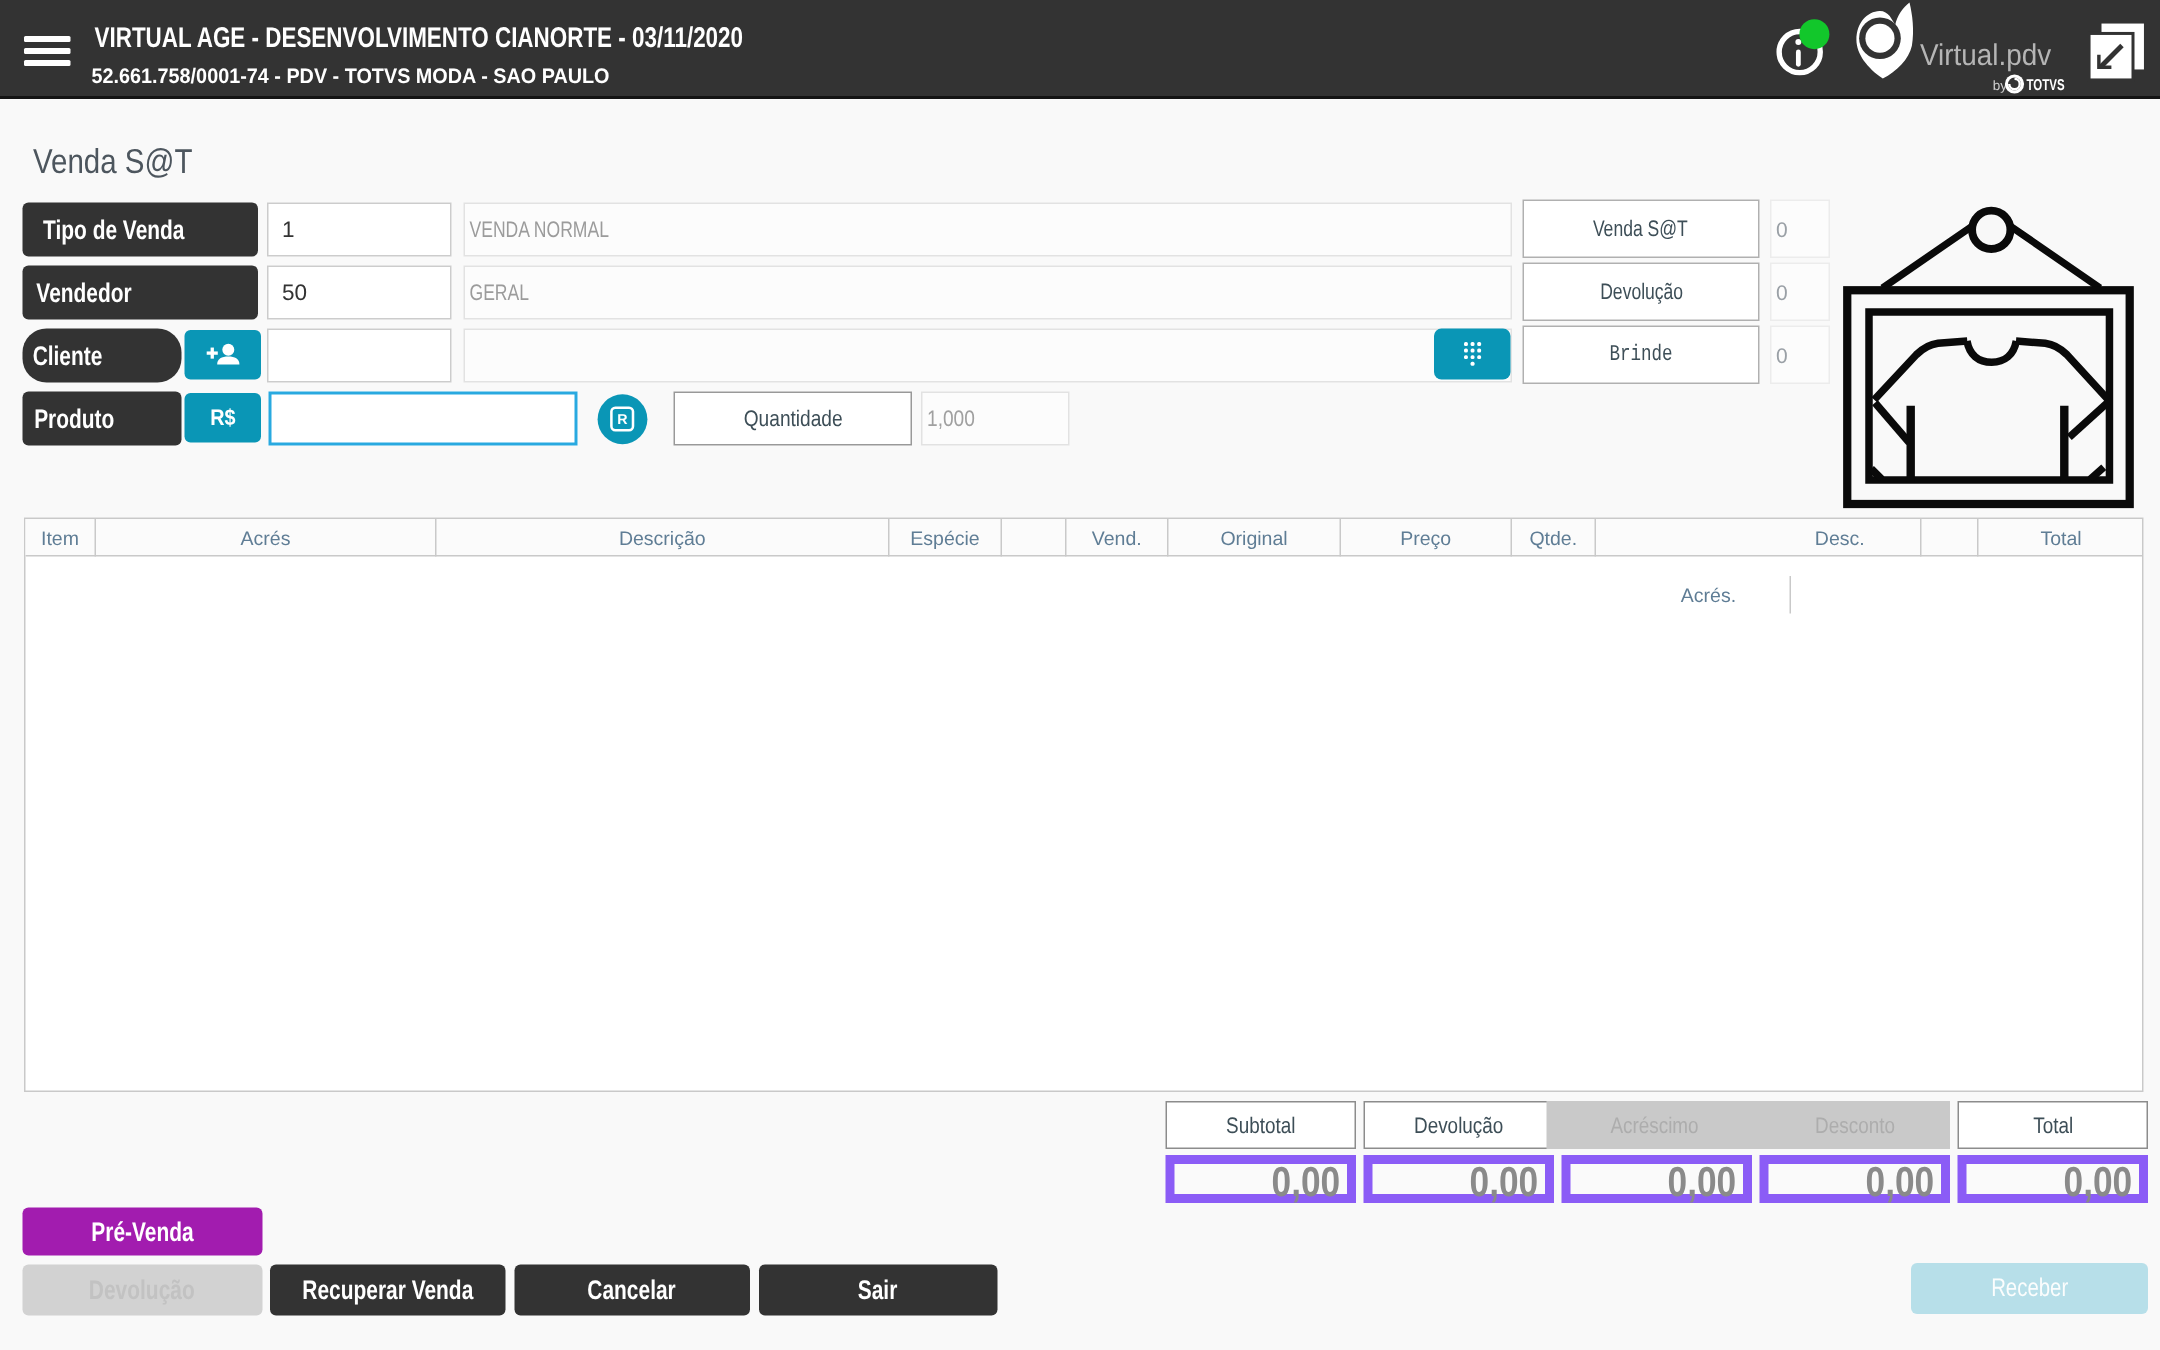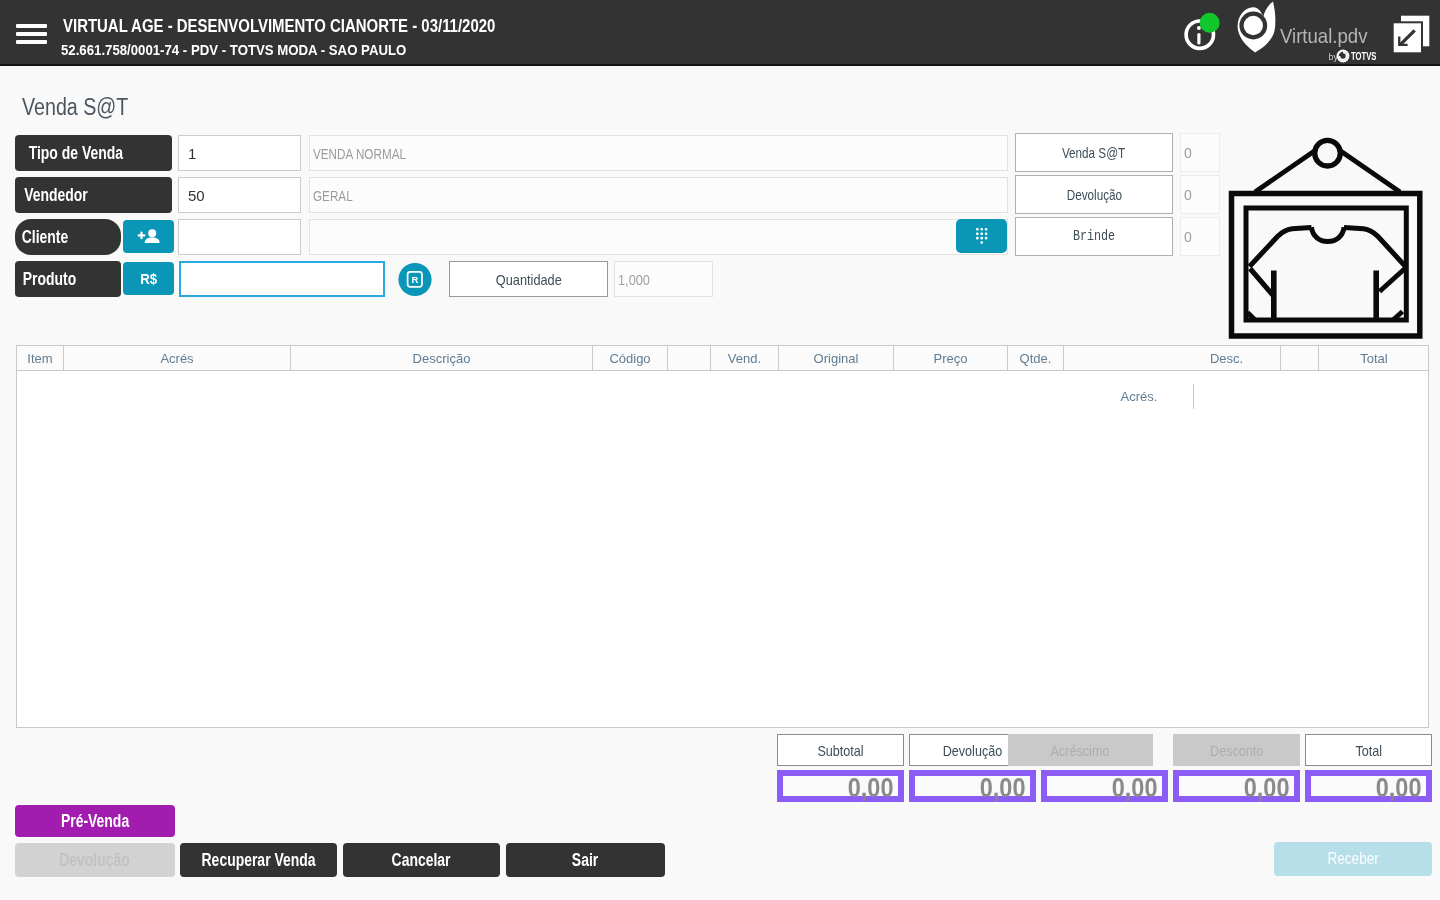--- a/index.html
+++ b/index.html
@@ -183,39 +183,39 @@
         <path d="M 180.5 181.5 L 171.5 189.5" stroke-width="5"></path>
       </g>
     </svg>
   </div>
 
   <div class="tbl">
     <div class="thead"></div>
     <div class="th" style="left:0px; width:47px;">Item</div>
     <div class="th" style="left:47px; width:227px;">Acrés</div>
     <div class="th" style="left:274px; width:302px;">Descrição</div>
-    <div class="th" style="left:576px; width:75px;">Código</div>
+    <div class="th" style="left:576px; width:75px;">Espécie</div>
     <div class="th" style="left:651px; width:43px;"></div>
     <div class="th" style="left:694px; width:68px;">Vend.</div>
     <div class="th" style="left:762px; width:115px;">Original</div>
     <div class="th" style="left:877px; width:114px;">Preço</div>
     <div class="th" style="left:991px; width:56px;">Qtde.</div>
     <div class="th" style="left:1068px; width:109px;margin-top:38px;">Acrés.</div>
     <div class="th" style="left:1156px; width:108px;">Desc.</div>
     <div class="th" style="left:1264px; width:38px;"></div>
     <div class="th" style="left:1302px; width:110px; border-right:none;">Total</div>
   </div>
 
   <div class="tlab" style="left:777px; width:127px;">
       <span>Subtotal</span>
     </div>
   <div class="tlab" style="left:909px; width:127px;">
       <span>Devolução</span>
     </div>
-  <div class="tlabd" style="left:1008px; width:145px;">
+  <div class="tlabd" style="left:1031px; width:145px;">
       <span>Acréscimo</span>
     </div>
   <div class="tlabd" style="left:1173px; width:127px;">
       <span>Desconto</span>
     </div>
   <div class="tlab" style="left:1305px; width:127px;">
       <span>Total</span>
     </div>
   <div class="tval" style="left:777px; width:127px;">
       <span>0,00</span>

